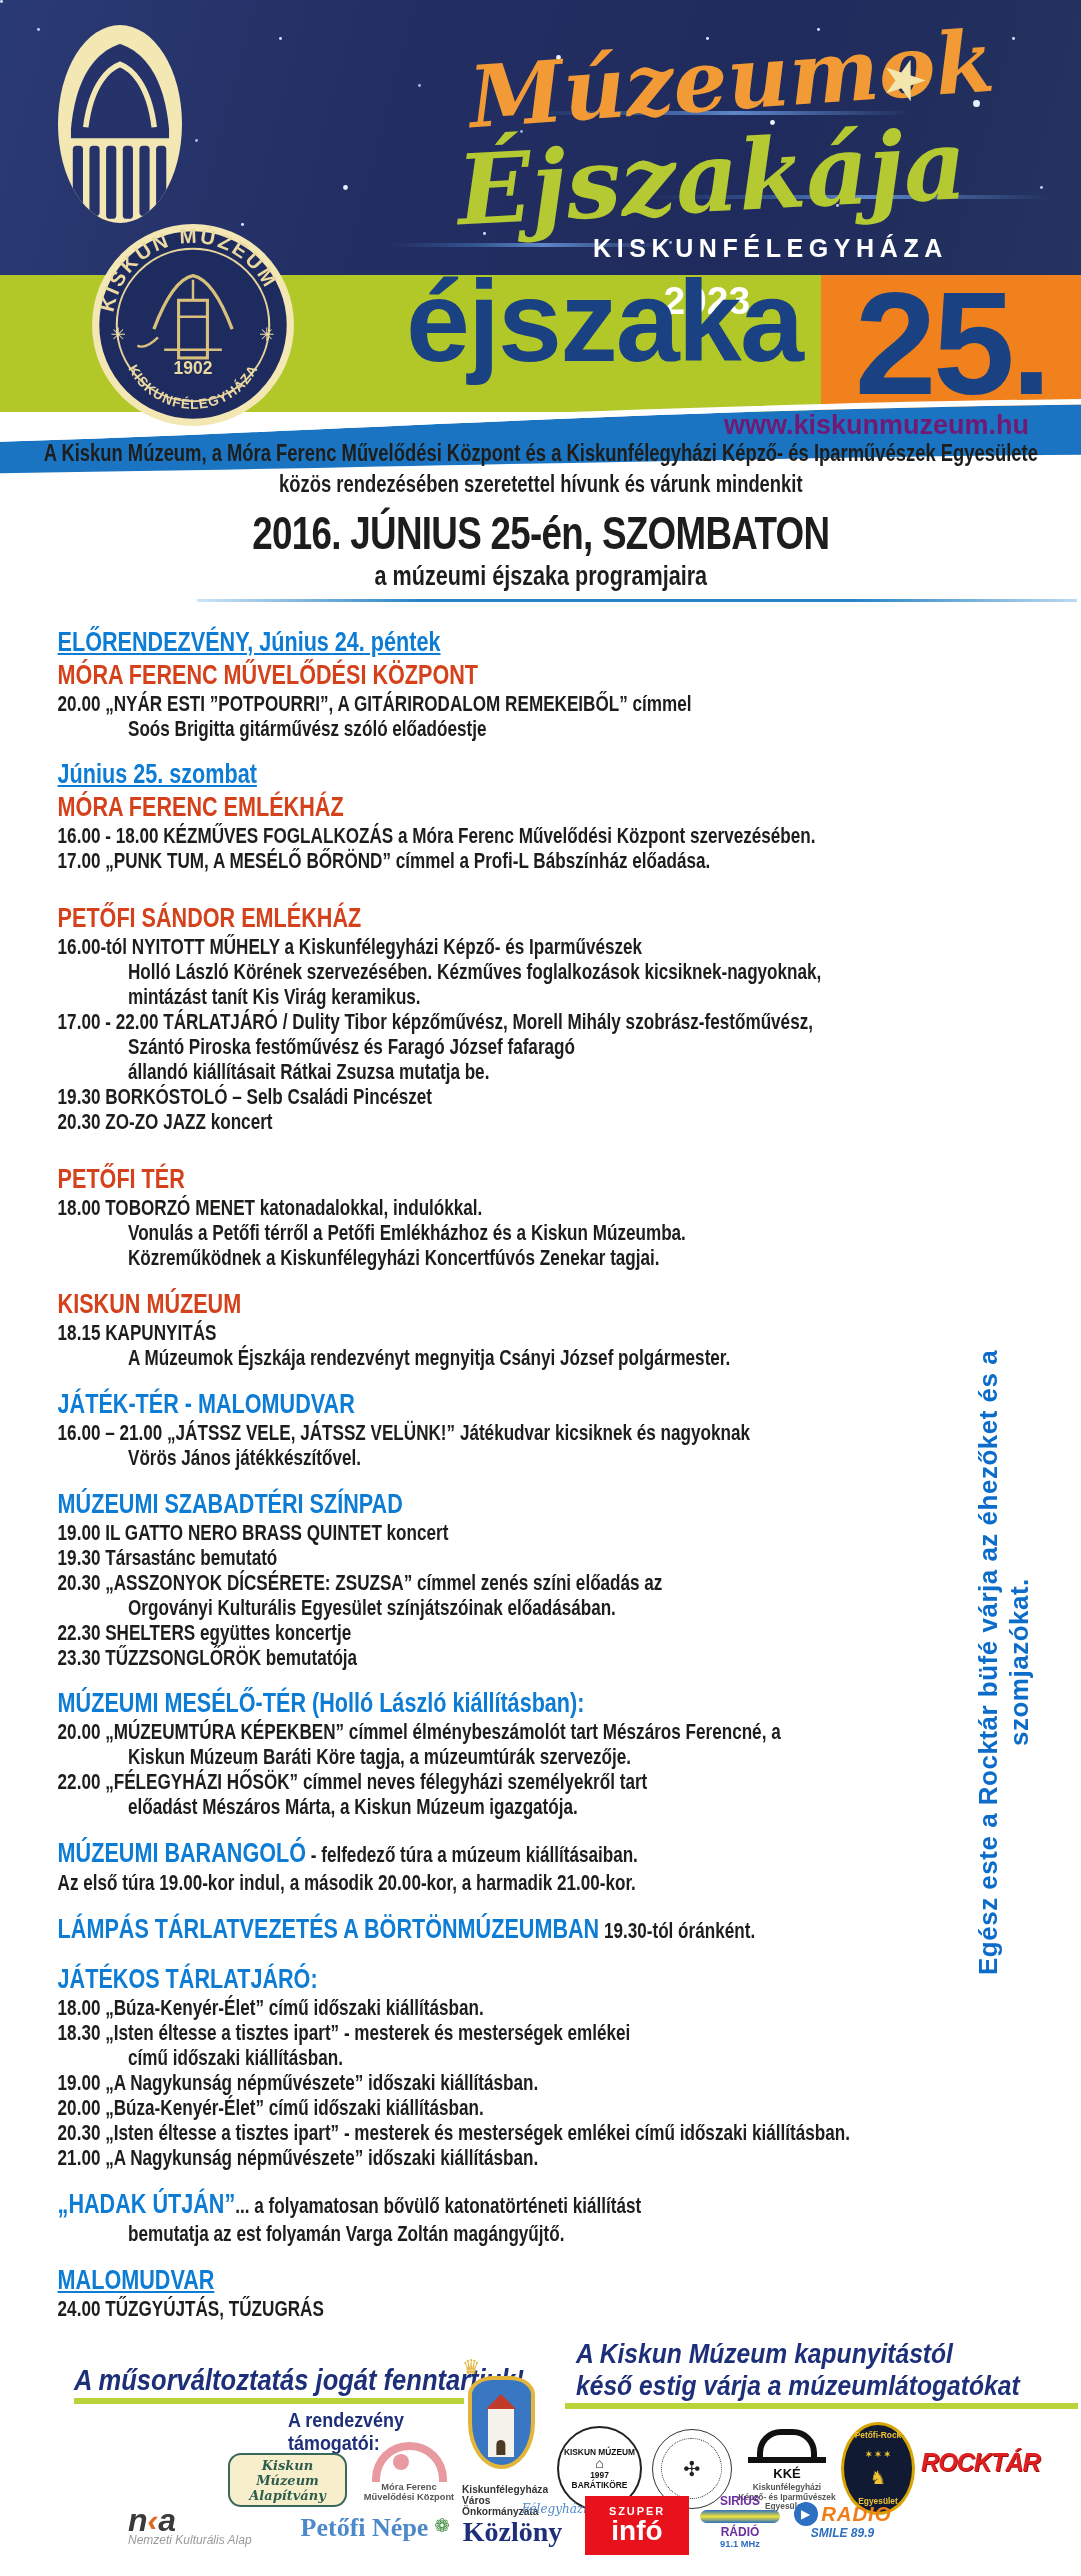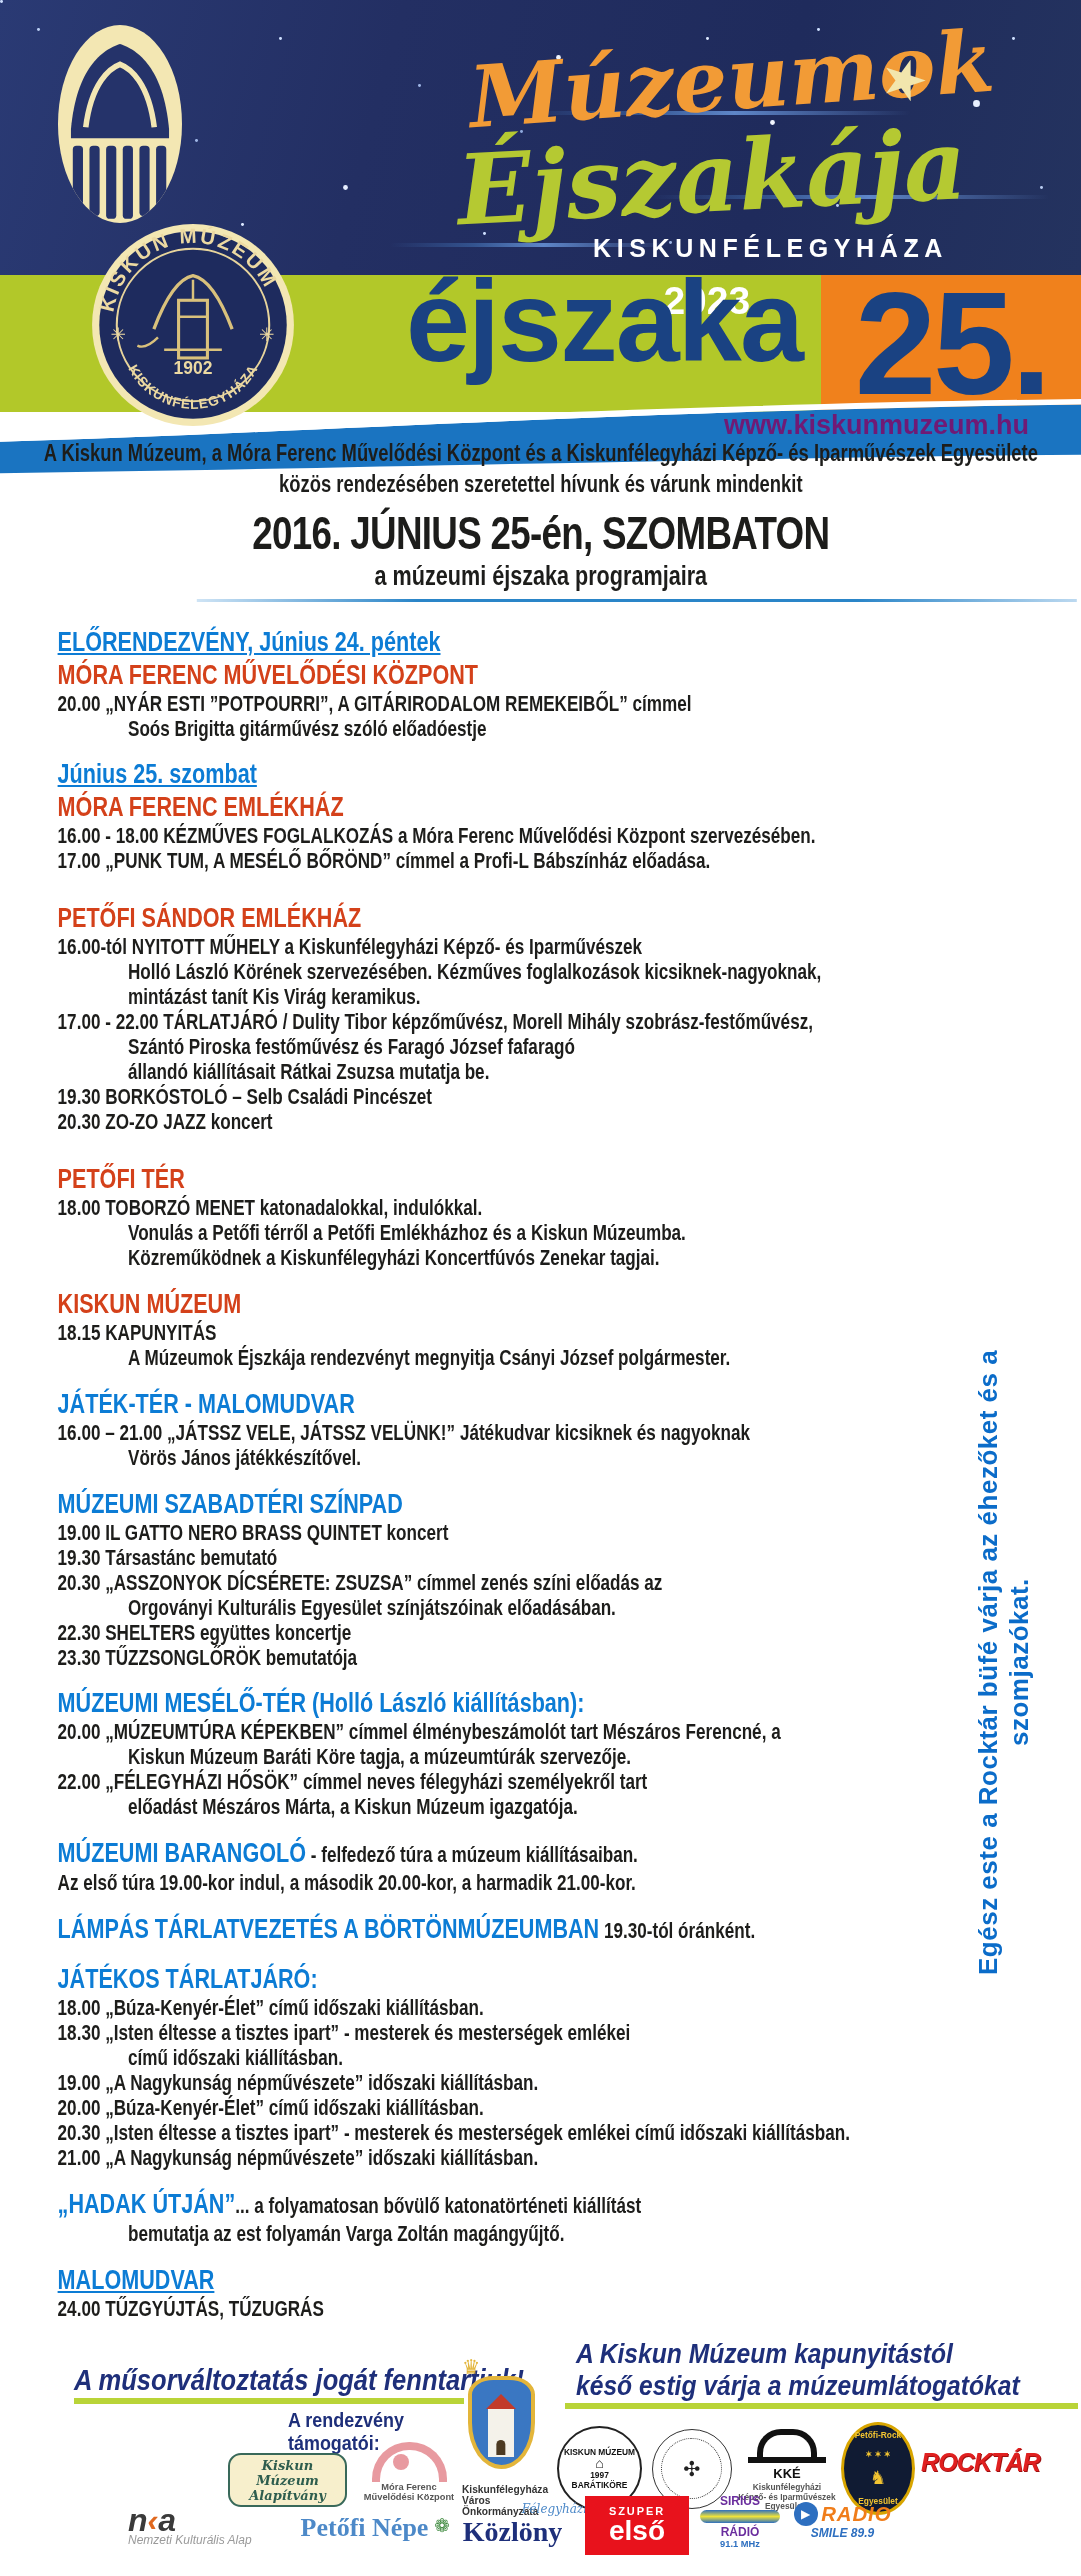--- a/index.html
+++ b/index.html
@@ -337,21 +337,21 @@
 <div class="logo petofinepe">
   <span>Petőfi Népe</span>
 </div>
 <div class="logo kozlony" style="position:absolute;">
   <div class="flower">❁</div>
   <div class="script">Félegyházi</div>
   <div class="main">Közlöny</div>
 </div>
 <div class="logo szuperinfo">
   <span class="s">SZUPER</span>
-  <span class="i">első</span>
+  <span class="i">infó</span>
 </div>
 <div class="logo sirius">
   <div class="s1">SIRIUS</div>
   <div class="bar1"></div>
   <div class="s2">RÁDIÓ</div>
   <div class="s3">91.1 MHz</div>
 </div>
 <div class="logo radiosmile">
   <div class="row">
     <span class="play">▶</span>

